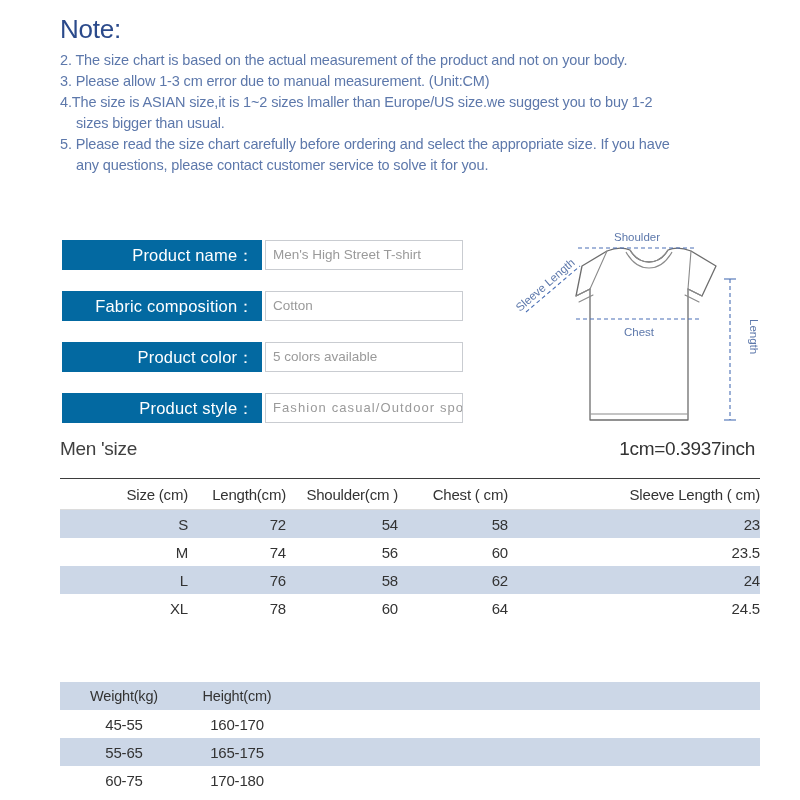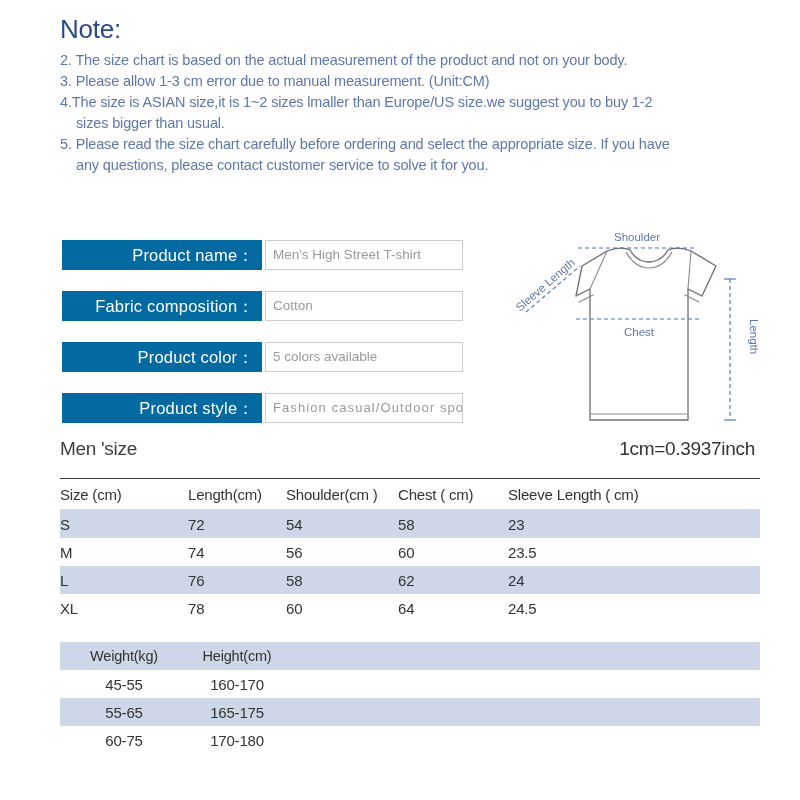--- a/index.html
+++ b/index.html
@@ -122,21 +122,21 @@
     top: 478px;
     width: 700px;
   }
   table.sizetable {
     border-collapse: collapse;
     width: 700px;
     table-layout: fixed;
   }
   table.sizetable td, table.sizetable th {
     font-weight: 400;
-    text-align: left;
+    text-align: right;
     color: #333333;
     font-size: 15px;
     height: 28px;
     padding: 0;
     letter-spacing: -0.2px;
   }
   tr.head-row th {
     border-top: 1.5px solid #3d3d3d;
     border-bottom: 1px solid #dcdcdc;
     height: 30px;
@@ -156,20 +156,21 @@
   #wh-table-wrap {
     position: absolute;
     left: 60px;
     top: 642px;
     width: 700px;
   }
   table.whtable {
     border-collapse: collapse;
     width: 700px;
     table-layout: fixed;
+    margin-top: 40px;
   }
   table.whtable td {
     font-weight: 400;
     text-align: center;
     color: #333333;
     font-size: 15px;
     height: 28px;
     padding: 0;
     letter-spacing: -0.2px;
   }

